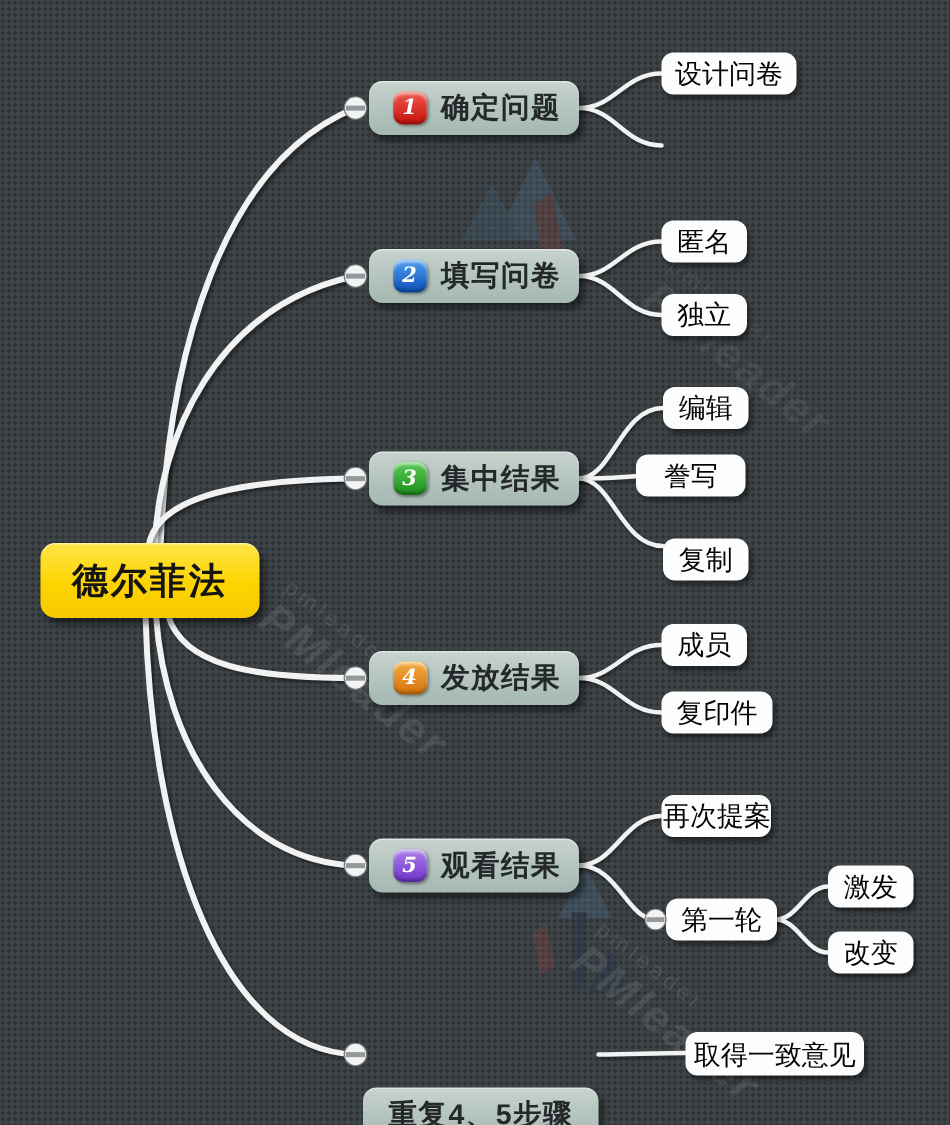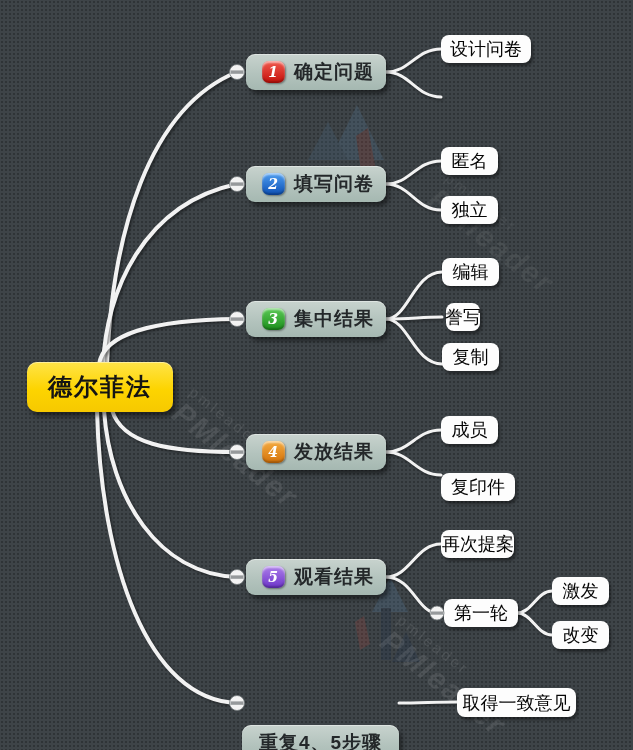--- a/index.html
+++ b/index.html
@@ -137,30 +137,30 @@
   </div>
   <div class="node child-node" style="left:441px;top:147px;width:57px;">
     <span>匿名</span>
   </div>
   <div class="node child-node" style="left:441px;top:196px;width:57px;">
     <span>独立</span>
   </div>
   <div class="node child-node" style="left:442px;top:258px;width:57px;">
     <span>编辑</span>
   </div>
-  <div class="node child-node" style="left:446px;top:303px;width:34px;">
+  <div class="node child-node" style="left:424px;top:303px;width:73px;">
     <span>誊写</span>
   </div>
-  <div class="node child-node" style="left:442px;top:343px;width:57px;text-align:center;">
+  <div class="node child-node" style="left:442px;top:359px;width:57px;text-align:center;">
     <span>复制</span>
   </div>
   <div class="node child-node" style="left:441px;top:416px;width:57px;">
     <span>成员</span>
   </div>
-  <div class="node child-node" style="left:441px;top:461px;width:74px;margin-top:12px;">
+  <div class="node child-node" style="left:441px;top:461px;width:74px;">
     <span>复印件</span>
   </div>
   <div class="node child-node" style="left:441px;top:530px;width:73px;justify-content:flex-end;">
     <span>再次提案</span>
   </div>
   <div class="node child-node" style="left:444px;top:599px;width:74px;">
     <span>第一轮</span>
   </div>
   <div class="node child-node" style="left:552px;top:577px;width:57px;">
     <span>激发</span>

